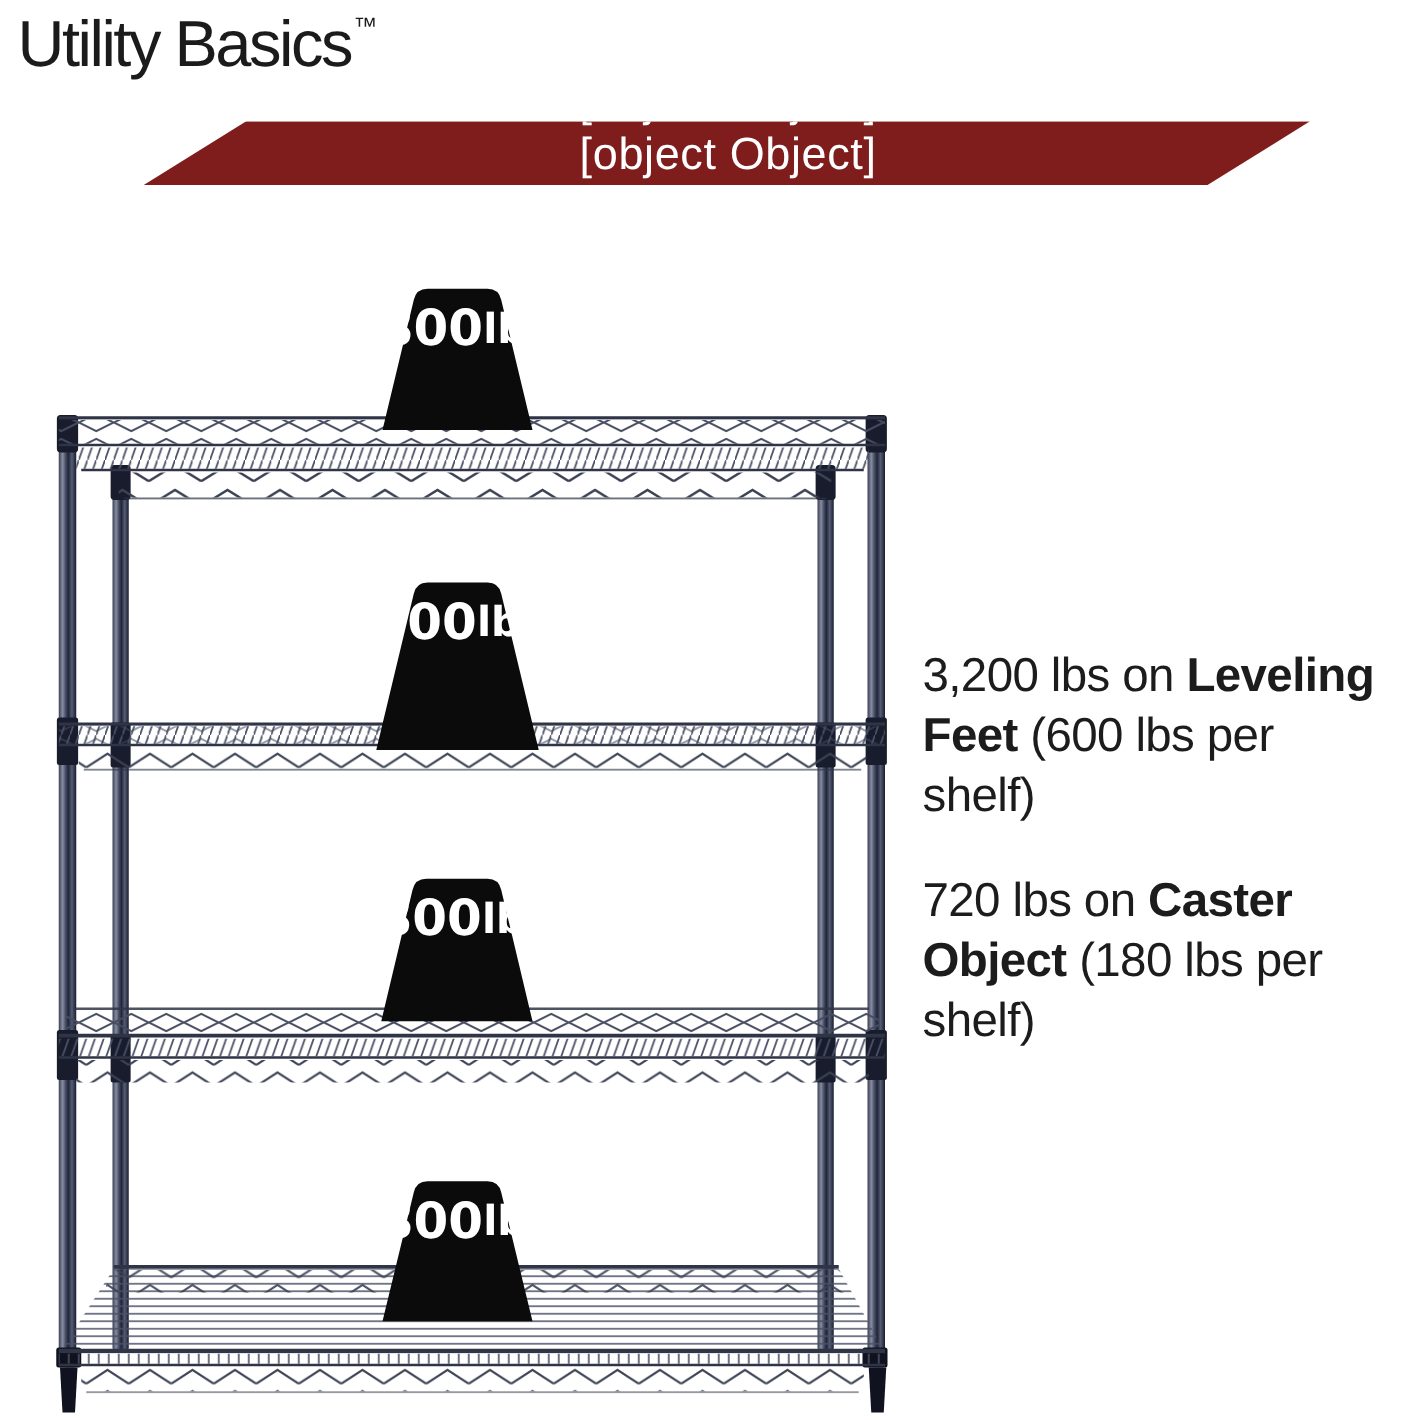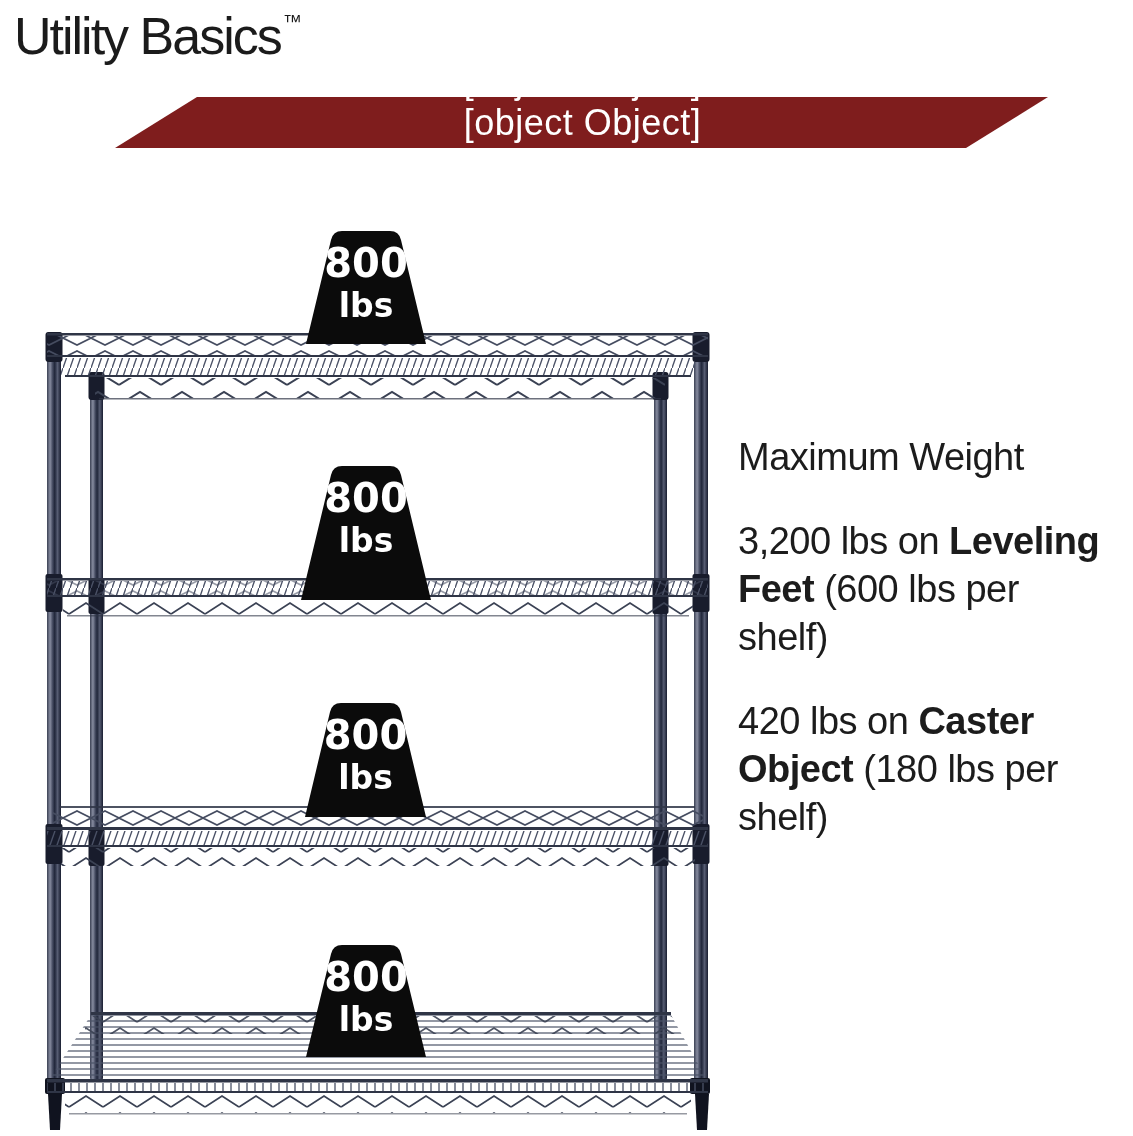--- a/index.html
+++ b/index.html
@@ -13,21 +13,21 @@
 
   
   .banner{position:absolute;left:110px;top:97px;width:945px;height:51px;background:#7f1d1d;
           clip-path:polygon(87px 0,938px 0,856px 51px,5px 51px);
           display:flex;align-items:center;justify-content:center;}
   .banner-text{color:#ffffff;font-size:36px;letter-spacing:.5px;white-space:pre;}
 
   
   .weight{position:absolute;}
   .weight svg{position:absolute;inset:0;}
-  .weight .wtxt{position:relative;display:flex;flex-direction:column;align-items:center;
+  .weight .wtxt{position:relative;display:flex;flex-direction:row;align-items:center;
                 padding-top:13px;color:#fff;font-family:"DejaVu Sans",sans-serif;}
   .weight .wv{font-size:40px;font-weight:700;line-height:44px;}
   .weight .wu{font-size:33px;font-weight:700;line-height:42px;}
 
   
   .info{position:absolute;left:738px;top:433px;width:400px;color:#1c1c1c;
         font-size:38px;line-height:48px;letter-spacing:-.5px;}
   .info .blk{margin:0 0 0 0;font-weight:400;}
   .info .blk+.blk{margin-top:36px;}
   .info strong{font-weight:700;}
@@ -184,18 +184,18 @@
     <svg width="126" height="116" viewBox="0 0 126 116">
       <path d="M 3 115 L 28 12 Q 30 3 39 3 L 87 3 Q 96 3 98 12 L 123 115 Z" fill="#0b0b0b"></path>
     </svg>
     <div class="wtxt">
         <span class="wv">800</span>
         <span class="wu">lbs</span>
       </div>
   </div>
 
   <div class="info">
-    <div class="blk"><span>Maximum Weight</span><br></div>
+    <div class="blk"><br></div>
     <div class="blk"><span>3,200 lbs on </span><strong>Leveling</strong><br><strong>Feet</strong><span> (600 lbs per</span><br><span>shelf)</span></div>
-    <div class="blk"><span>420 lbs on </span><strong>Caster</strong><br><strong>Object</strong><span> (180 lbs per</span><br><span>shelf)</span></div>
+    <div class="blk"><span>720 lbs on </span><strong>Caster</strong><br><strong>Object</strong><span> (180 lbs per</span><br><span>shelf)</span></div>
   </div>
 
 </div>
 
 </body></html>

